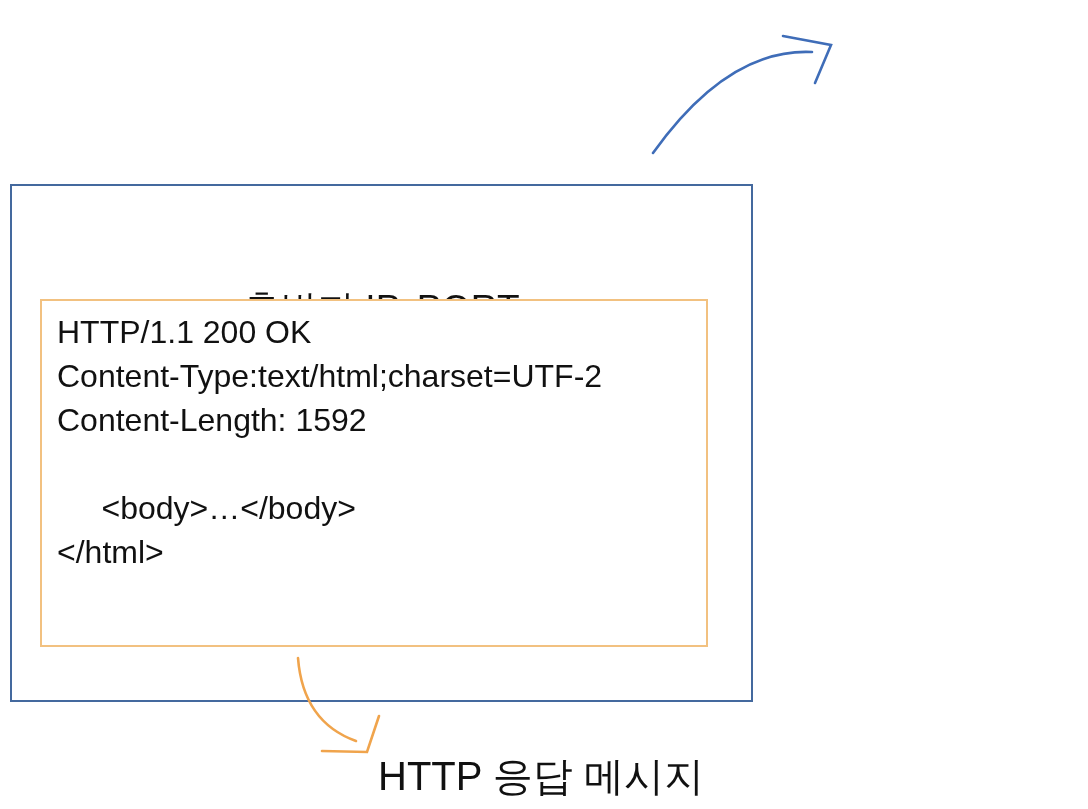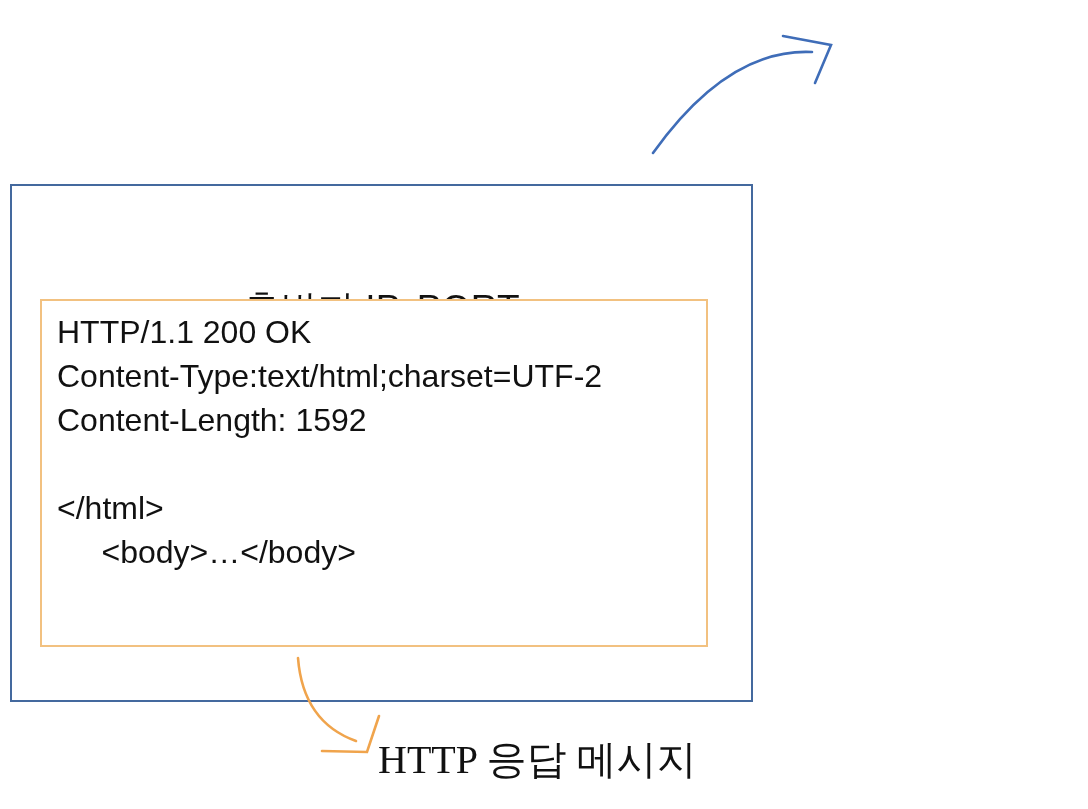--- a/index.html
+++ b/index.html
@@ -62,21 +62,21 @@
     min-height:44px;
   }
   .float-label{
     position:absolute;
     font-size:40px;
     line-height:48px;
     white-space:pre;
     z-index:2;
   }
   .label-tcp{left:850px;top:20px;}
-  .label-http{left:378px;top:736px;font-family:Liberation Serif, serif;}
+  .label-http{left:378px;top:752px;}
 </style>
 </head>
 <body>
 
 <div class="canvas">
 
   <svg class="arrow-layer" viewBox="0 0 1088 809" aria-hidden="true">
     <path class="blue-stroke" d="M 653 153 Q 728 48 812 52"></path>
     <path class="blue-stroke" d="M 783 36 L 831 45 L 815 83"></path>
     <path class="orange-stroke" d="M 298 658 Q 303 722 356 741"></path>
@@ -88,22 +88,22 @@
       <div>출발지 IP, PORT</div>
       <div>목적지 IP, PORT</div>
     </div>
 
     <div class="inner-box">
       <div class="code">
         <div class="code-line">HTTP/1.1 200 OK</div>
         <div class="code-line">Content-Type:text/html;charset=UTF-2</div>
         <div class="code-line">Content-Length: 1592</div>
         <div class="code-line"></div>
+        <div class="code-line">     &lt;body&gt;…&lt;/body&gt;</div>
         <div class="code-line">&lt;/html&gt;</div>
-        <div class="code-line">     &lt;body&gt;…&lt;/body&gt;</div>
       </div>
     </div>
   </div>
 
 
   <div class="float-label label-http">HTTP 응답 메시지</div>
 
 </div>
 
 </body></html>

